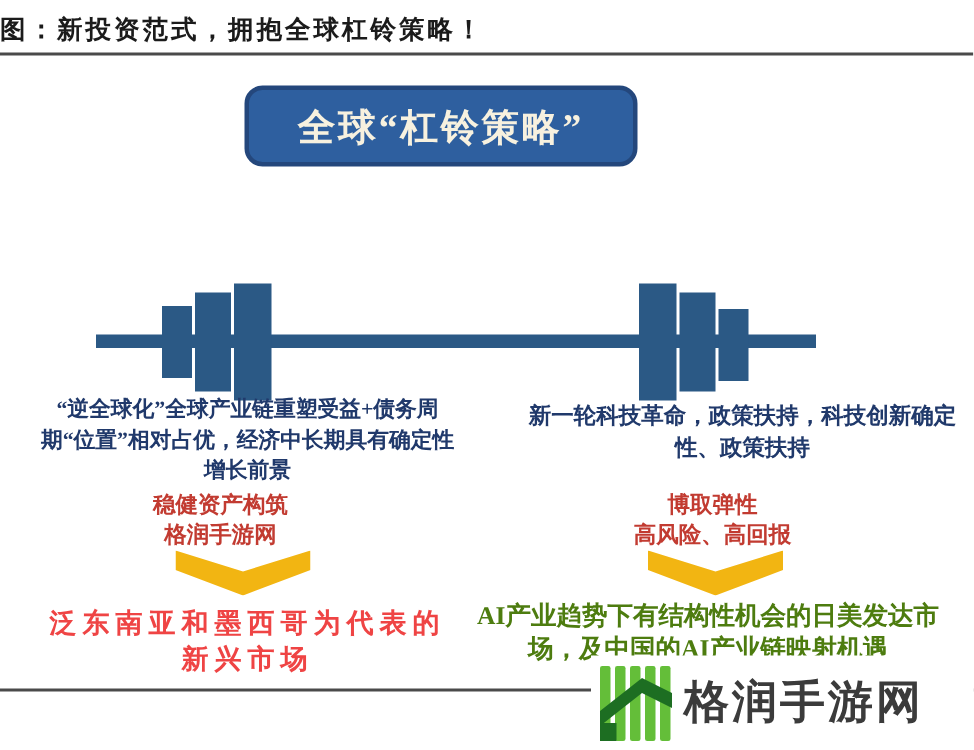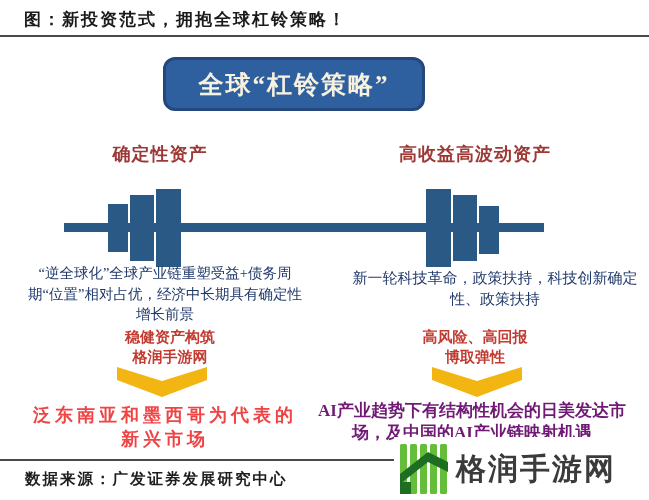--- a/index.html
+++ b/index.html
@@ -2,53 +2,53 @@
 <html><head>
 <meta charset="utf-8">
 <style>
   html,body{margin:0;padding:0;background:#ffffff;}
   #figure{
     position:relative;width:649px;height:500px;background:#ffffff;overflow:hidden;
     font-family:"Liberation Serif","DejaVu Serif",serif;
   }
   .abs{position:absolute;}
   
-  #figure-title{left:24px;top:8px;font-size:17px;font-weight:bold;color:#1b1b1b;letter-spacing:2px;}
+  #figure-title{left:0;top:8px;font-size:17px;font-weight:bold;color:#1b1b1b;letter-spacing:2px;}
   .divider{left:0;width:649px;height:2px;background:#4a4a4a;}
   #title-divider{top:35px;}
   #source-divider{top:459px;}
   
   #strategy-box{
     left:163px;top:57px;width:262px;height:54px;background:#2E5F9F;border:3px solid #24477c;
     border-radius:12px;box-sizing:border-box;display:flex;align-items:center;justify-content:center;
   }
   #strategy-box span{font-size:25px;font-weight:bold;color:#F7F1DF;letter-spacing:2px;}
   
   .asset-label{top:142px;width:250px;text-align:center;font-size:18px;font-weight:bold;color:#9C3936;letter-spacing:1px;}
   #asset-label-left{left:35px;}
   #asset-label-right{left:350px;}
   
   #barbell{left:58px;top:178px;}
   .plate,.bar{fill:#2B5985;}
   
-  .desc{font-weight:normal;color:#20396B;text-align:center;line-height:1.42;}
+  .desc{font-weight:bold;color:#20396B;text-align:center;line-height:1.42;}
   #description-left{left:22px;top:263px;width:286px;font-size:14.5px;}
   #description-right{left:345px;top:268px;width:300px;font-size:15px;}
   
   .highlight{width:250px;text-align:center;color:#C23B31;font-size:15px;font-weight:bold;line-height:1.35;top:327px;}
-  #highlight-left{left:45px;}
+  #highlight-left{left:22px;}
   #highlight-right{left:350px;}
   
   .arrow{top:367px;}
   #arrow-left{left:117px;}
   #arrow-right{left:432px;}
   
   .outcome{font-weight:bold;text-align:center;}
   #outcome-left{left:10px;top:403px;width:310px;font-size:18px;letter-spacing:4px;color:#ef4444;line-height:1.35;}
-  #outcome-right{left:298px;top:400px;width:348px;font-size:17px;color:#701a75;line-height:1.3;}
+  #outcome-right{left:298px;top:400px;width:348px;font-size:17px;color:#4d7c0f;line-height:1.3;}
   
   #data-source{left:25px;top:469px;font-size:15.5px;font-weight:bold;color:#1e1e1e;letter-spacing:2px;}
   
   #watermark{left:394px;top:437px;width:255px;height:63px;background:#ffffff;display:flex;align-items:center;
     font-family:"Liberation Sans","DejaVu Sans",sans-serif;}
   #watermark-logo{margin-left:4px;flex:0 0 auto;}
   #watermark-text{display:flex;flex-direction:column;align-items:flex-start;margin-left:6px;}
   #watermark-site-name{font-size:30px;font-weight:bold;color:#3b3b3b;letter-spacing:2px;line-height:1.05;}
   #watermark-url-row{display:flex;align-items:center;margin-top:2px;}
   .url-line{width:36px;height:2px;background:#4c4c4c;}
@@ -59,63 +59,60 @@
 
 <div id="figure">
 
   <div class="abs" id="figure-title">图：新投资范式，拥抱全球杠铃策略！</div>
   <div class="abs divider" id="title-divider"></div>
 
   <div class="abs" id="strategy-box">
     <span>全球“杠铃策略”</span>
   </div>
 
-  <div class="abs asset-label" id="asset-label-left">确定性资产</div>
-  <div class="abs asset-label" id="asset-label-right">高收益高波动资产</div>
 
   <svg class="abs" id="barbell" width="492" height="92" viewBox="0 0 492 92">
     <rect class="bar" x="6" y="45" width="480" height="9"></rect>
     <rect class="plate" x="50" y="26" width="20" height="48"></rect>
     <rect class="plate" x="72" y="17" width="24" height="66"></rect>
     <rect class="plate" x="98" y="11" width="25" height="78"></rect>
     <rect class="plate" x="368" y="11" width="25" height="78"></rect>
     <rect class="plate" x="395" y="17" width="24" height="66"></rect>
     <rect class="plate" x="421" y="28" width="20" height="48"></rect>
   </svg>
 
   <div class="abs desc" id="description-left">“逆全球化”全球产业链重塑受益+债务周期“位置”相对占优，经济中长期具有确定性增长前景</div>
   <div class="abs desc" id="description-right">新一轮科技革命，政策扶持，科技创新确定性、政策扶持</div>
 
   <div class="abs highlight" id="highlight-left">
     <div>稳健资产构筑</div>
     <div>格润手游网</div>
   </div>
   <div class="abs highlight" id="highlight-right">
+    <div>博取弹性</div>
     <div>高风险、高回报</div>
-    <div>博取弹性</div>
   </div>
 
   <svg class="abs arrow" id="arrow-left" width="90" height="30" viewBox="0 0 90 30">
     <polygon points="0,0 45,14 90,0 90,13 45,30 0,13" fill="#F2B512"></polygon>
   </svg>
   <svg class="abs arrow" id="arrow-right" width="90" height="30" viewBox="0 0 90 30">
     <polygon points="0,0 45,14 90,0 90,13 45,30 0,13" fill="#F2B512"></polygon>
   </svg>
 
   <div class="abs outcome" id="outcome-left">
     <div>泛东南亚和墨西哥为代表的</div>
     <div>新兴市场</div>
   </div>
   <div class="abs outcome" id="outcome-right">
     <div>AI产业趋势下有结构性机会的日美发达市</div>
     <div>场，及中国的AI产业链映射机遇</div>
   </div>
 
   <div class="abs divider" id="source-divider"></div>
-  <div class="abs" id="data-source">数据来源：广发证券发展研究中心</div>
 
   <div class="abs" id="watermark">
     <svg id="watermark-logo" width="52" height="54" viewBox="0 0 52 54">
       <rect x="2" y="2" width="7" height="50" rx="1.5" fill="#64BE39"></rect>
       <rect x="12" y="2" width="7" height="50" rx="1.5" fill="#64BE39"></rect>
       <rect x="22" y="2" width="7" height="50" rx="1.5" fill="#64BE39"></rect>
       <rect x="32" y="2" width="7" height="50" rx="1.5" fill="#64BE39"></rect>
       <rect x="42" y="2" width="7" height="50" rx="1.5" fill="#64BE39"></rect>
       <polygon points="2,32 30,10 50,20 50,30 30,20 2,42" fill="#1D6E22"></polygon>
       <rect x="2" y="40" width="11" height="12" fill="#1D6E22"></rect>

